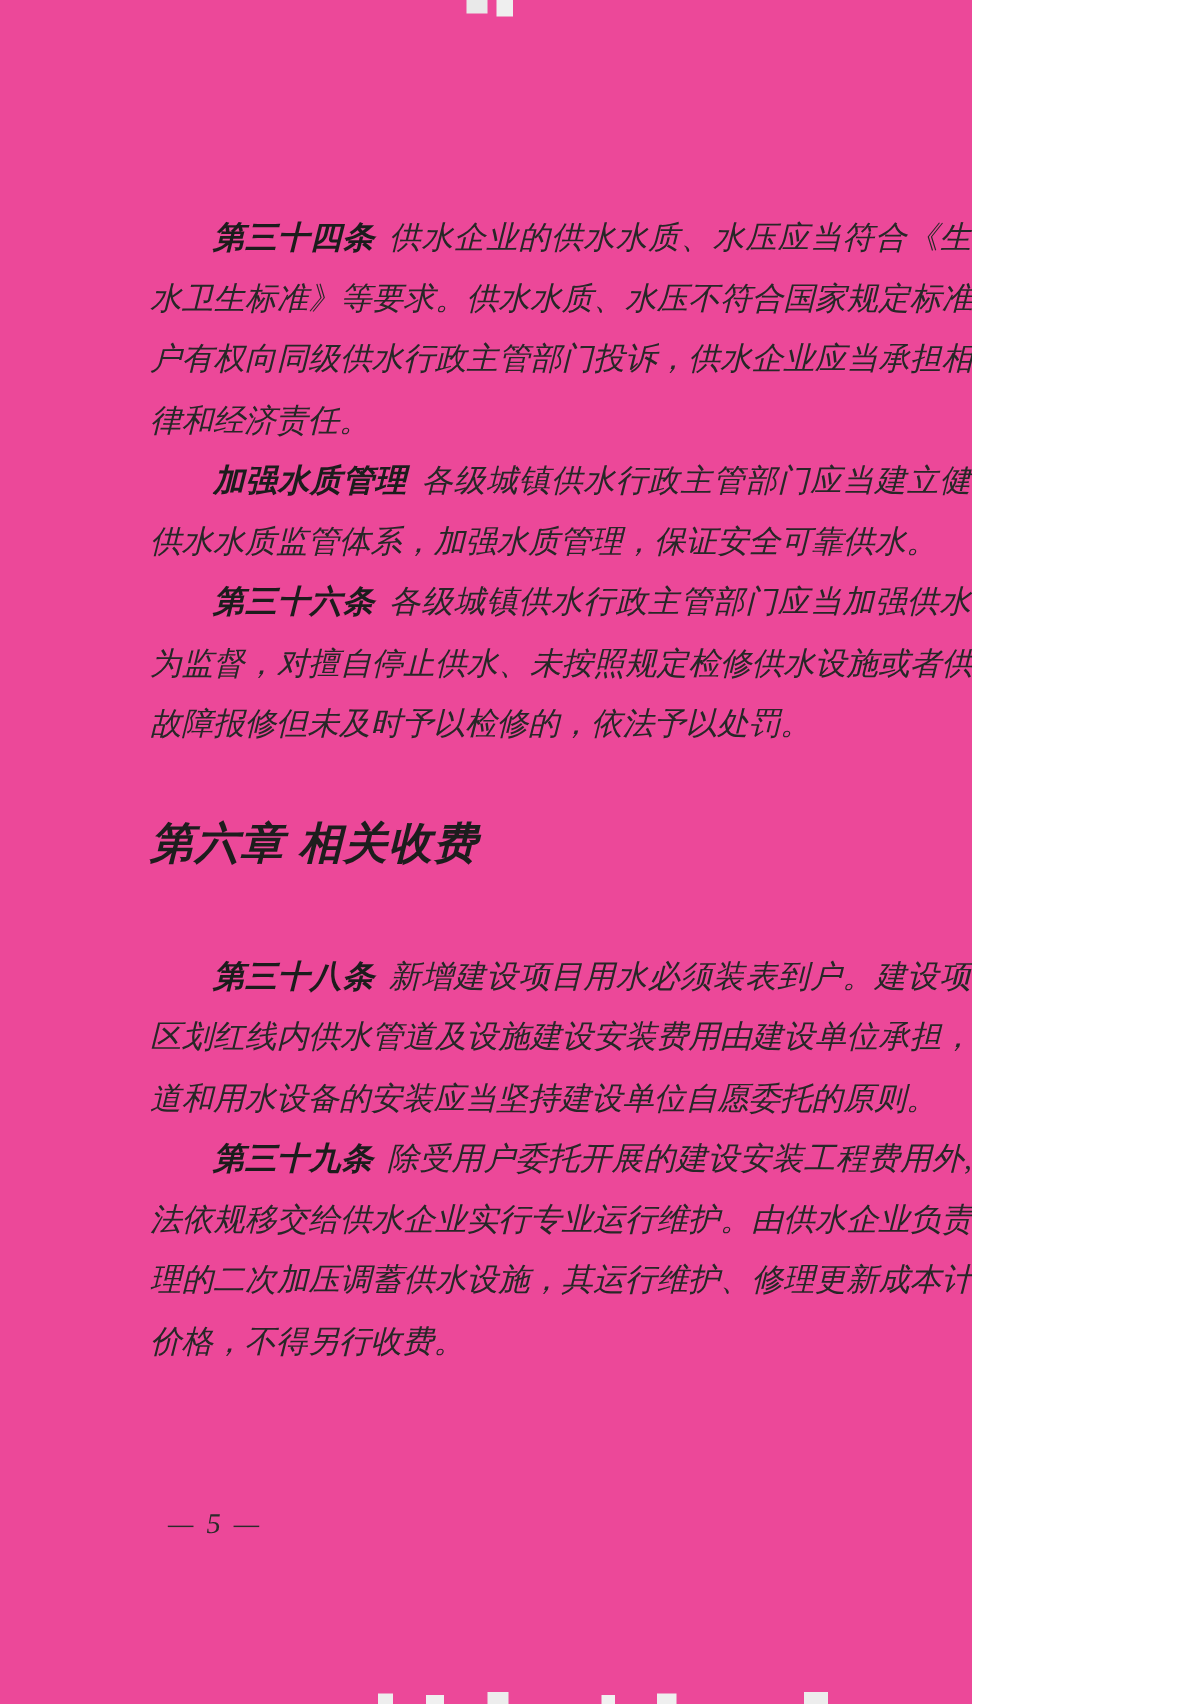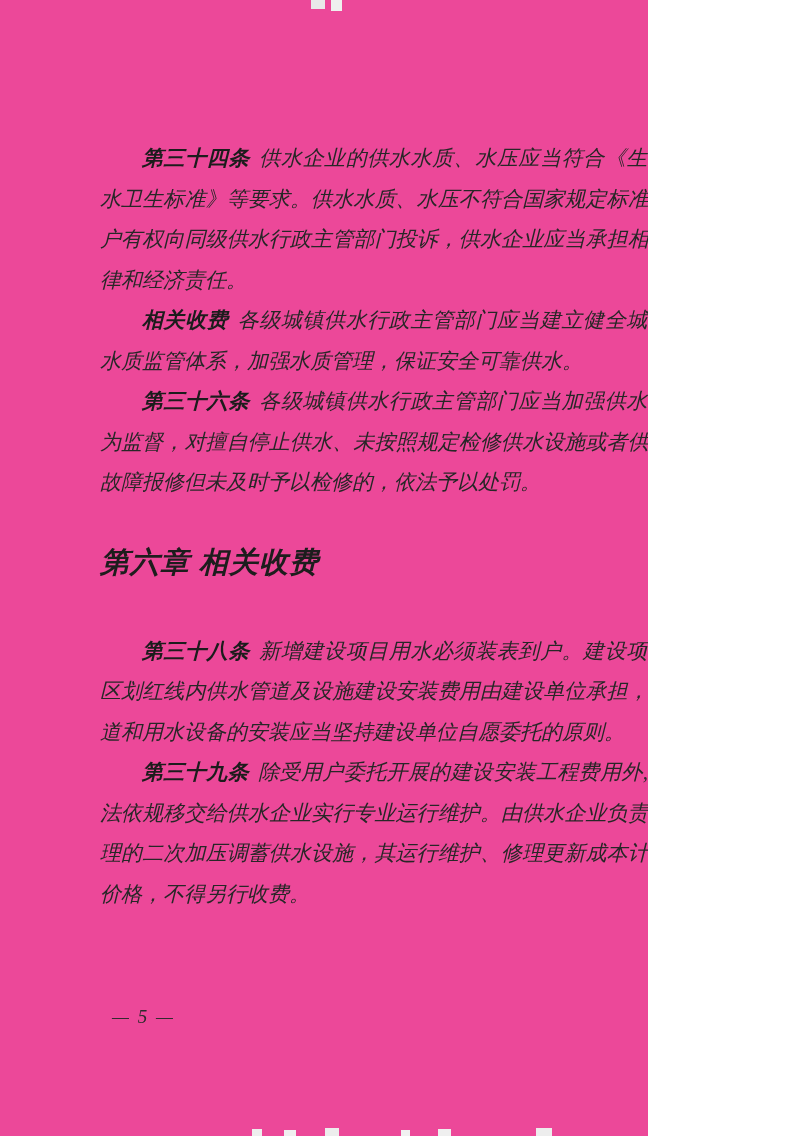--- a/index.html
+++ b/index.html
@@ -69,21 +69,21 @@
 <div class="page">
 
   <div class="artifact a1"></div>
   <div class="artifact a2"></div>
   <div class="artifact a3"></div>
 
   <div class="content">
 
     <p class="article"><span class="article-label">第三十四条</span><span>供水企业的供水水质、水压应当符合《生活饮用水卫生标准》等要求。供水水质、水压不符合国家规定标准的，用户有权向同级供水行政主管部门投诉，供水企业应当承担相应的法律和经济责任。</span></p>
 
-    <p class="article"><span class="article-label">相关收费</span><span>各级城镇供水行政主管部门应当建立健全城镇供水水质监管体系，加强水质管理，保证安全可靠供水。</span></p>
+    <p class="article"><span class="article-label">加强水质管理</span><span>各级城镇供水行政主管部门应当建立健全城镇供水水质监管体系，加强水质管理，保证安全可靠供水。</span></p>
 
     <p class="article"><span class="article-label">第三十六条</span><span>各级城镇供水行政主管部门应当加强供水服务行为监督，对擅自停止供水、未按照规定检修供水设施或者供水设施故障报修但未及时予以检修的，依法予以处罚。</span></p>
 
     <h2 class="chapter-heading">第六章 相关收费</h2>
 
     <p class="article"><span class="article-label">第三十八条</span><span>新增建设项目用水必须装表到户。建设项目建筑区划红线内供水管道及设施建设安装费用由建设单位承担，供水管道和用水设备的安装应当坚持建设单位自愿委托的原则。</span></p>
 
     <p class="article"><span class="article-label">第三十九条</span><span>除受用户委托开展的建设安装工程费用外,鼓励依法依规移交给供水企业实行专业运行维护。由供水企业负责运行管理的二次加压调蓄供水设施，其运行维护、修理更新成本计入供水价格，不得另行收费。</span></p>
 
 

